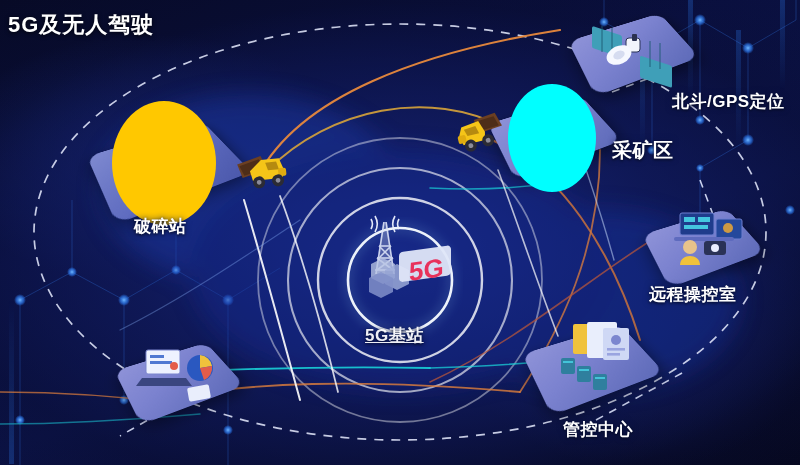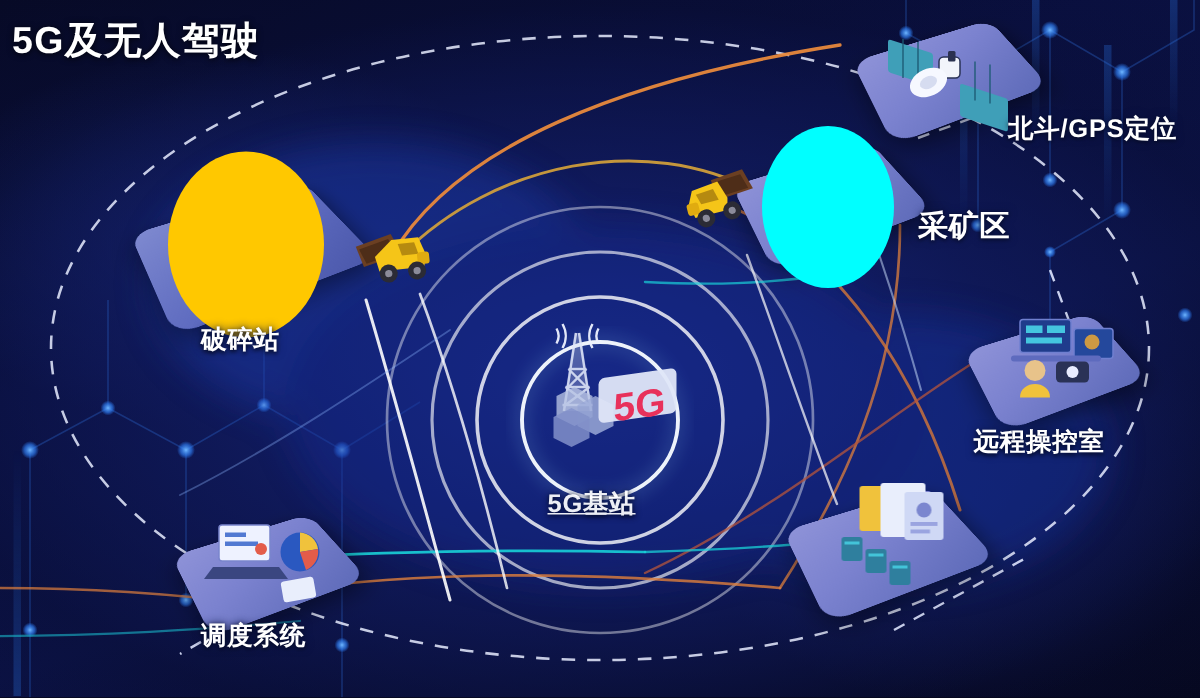--- a/index.html
+++ b/index.html
@@ -20,21 +20,21 @@
   }
   .tile{position:absolute;}
   .tilebase{
     position:absolute;left:0;top:0;width:100%;height:100%;
     background:linear-gradient(150deg,#8f93d8 0%,#7b82cf 45%,#5d6ab8 100%);
     border-radius:14px;transform:perspective(300px) rotateX(46deg) rotateZ(-26deg);
     box-shadow:0 6px 18px rgba(0,0,0,.45);
   }
   .redact{position:absolute;border-radius:50%;}
   #title{
-    position:absolute;left:8px;top:10px;color:#fff;font-size:25px;font-weight:bold;
+    position:absolute;left:8px;top:10px;color:#fff;font-size:22px;font-weight:bold;
     letter-spacing:1px;text-shadow:0 1px 4px rgba(0,0,0,.8);
   }
 </style>
 </head>
 <body>
 
 <div id="stage">
 
   <svg class="lyr" viewBox="0 0 800 465">
     <defs>
@@ -324,19 +324,19 @@
         <circle cx="31" cy="31" r="2.4" fill="#8b8b9a"></circle>
     </svg>
   </div>
 
   <div class="redact" style="left:112px;top:101px;width:104px;height:124px;background:#ffc800;"></div>
   <div class="redact" style="left:508px;top:84px;width:88px;height:108px;background:#00ffff;"></div>
 
   <div id="title">5G及无人驾驶</div>
 
   <div class="lbl" style="left:122px;top:215px;font-size:17px;margin-left:12px;">破碎站</div>
-  <div class="lbl" style="left:672px;top:74px;font-size:17px;">北斗/GPS定位</div>
+  <div class="lbl" style="left:672px;top:90px;font-size:17px;">北斗/GPS定位</div>
   <div class="lbl" style="left:612px;top:137px;font-size:20px;">采矿区</div>
   <div class="lbl" style="left:649px;top:283px;font-size:17px;text-align:right;">远程操控室</div>
   <div class="lbl" style="left:365px;top:324px;font-size:17px;opacity:.92;text-decoration:underline;">5G基站</div>
-  <div class="lbl" style="left:134px;top:412px;font-size:17px;">调度系统</div>
+  <div class="lbl" style="left:563px;top:418px;font-size:17px;">管控中心</div>
 
 </div>
 
 </body></html>

